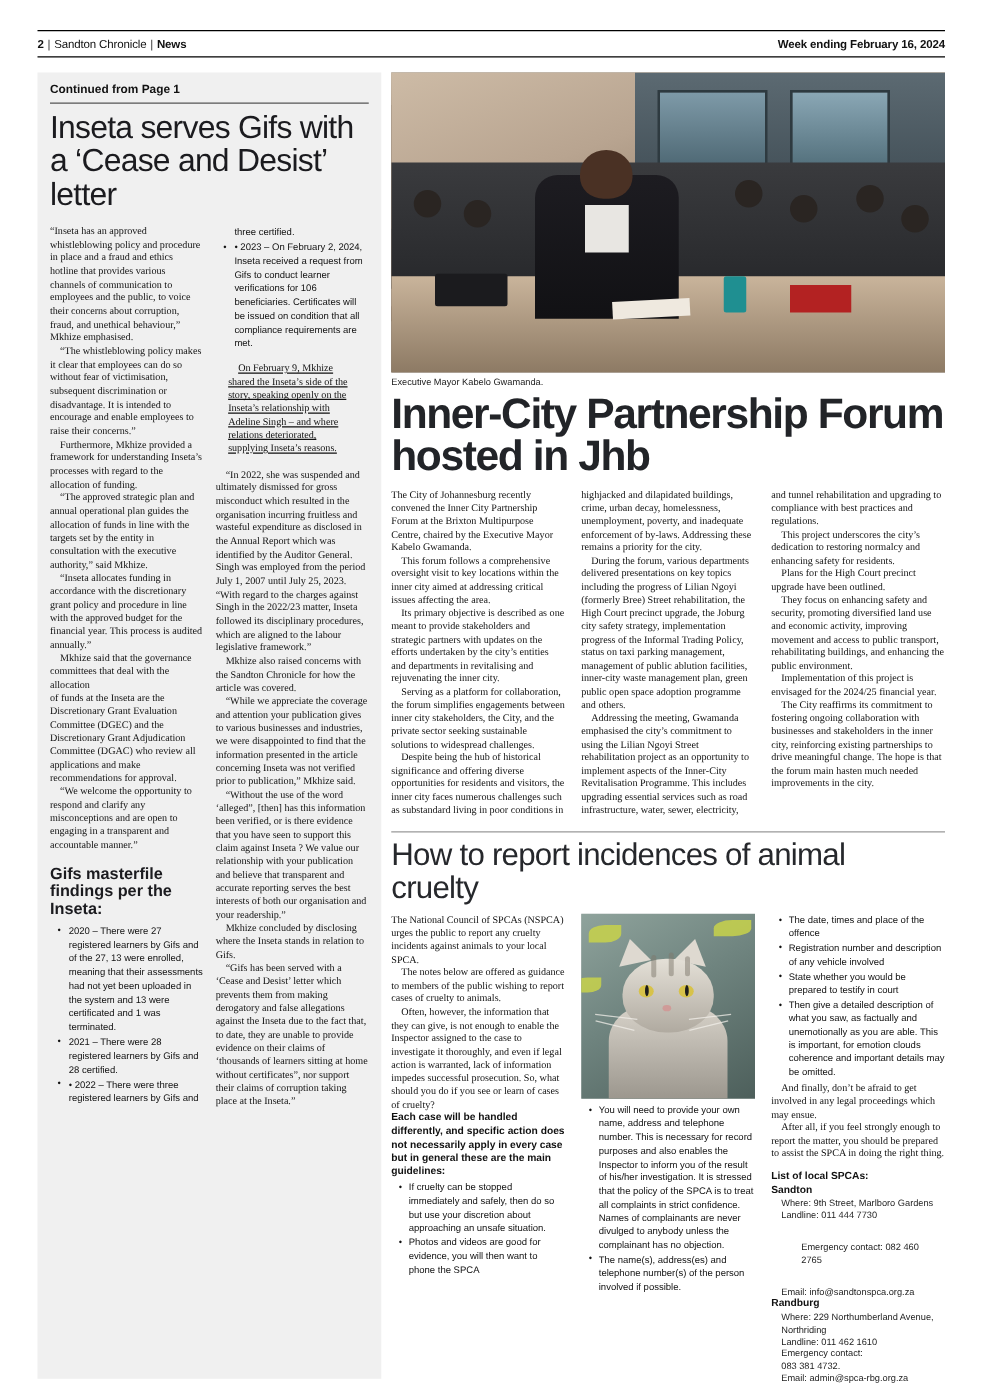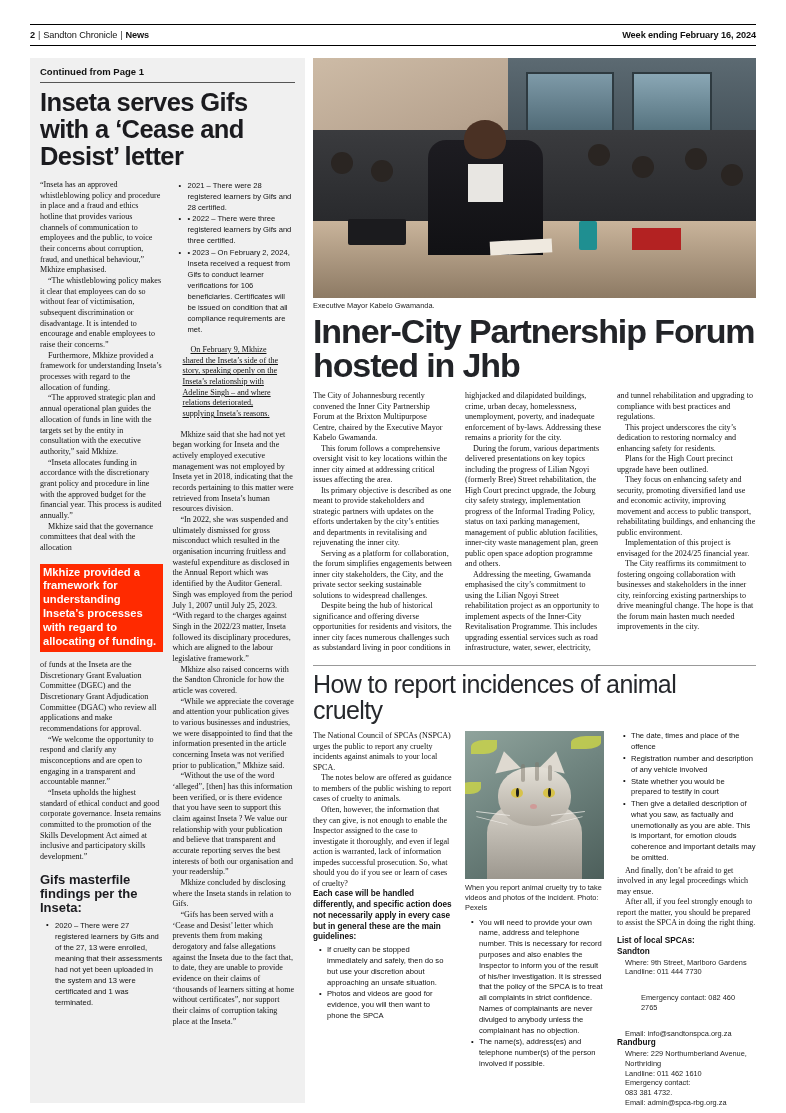--- a/index.html
+++ b/index.html
@@ -57,21 +57,21 @@
   .kicker {
     font-family: "Liberation Sans", sans-serif;
     font-weight: bold;
     font-size: 9.5px;
     border-bottom: 1.2px solid #555;
     padding-bottom: 5px;
     margin-bottom: 6px;
   }
   .headline-main {
     font-family: "Liberation Sans", sans-serif;
-    font-weight: bold;
+    font-weight: normal;
     font-size: 25.5px;
     line-height: 1.06;
     letter-spacing: -0.6px;
     color: #1b1b1f;
     margin-bottom: 10px;
   }
   .twocol {
     column-count: 2;
     column-gap: 10px;
     font-size: 8.1px;
@@ -292,37 +292,34 @@
     <div class="headline-main">Inseta serves Gifs with a ‘Cease and Desist’ letter</div>
 
     <div class="twocol">
       <p class="noindent">“Inseta has an approved whistleblowing policy and procedure in place and a fraud and ethics hotline that provides various channels of communication to employees and the public, to voice their concerns about corruption, fraud, and unethical behaviour,” Mkhize emphasised.</p>
       <p>“The whistleblowing policy makes it clear that employees can do so without fear of victimisation, subsequent discrimination or disadvantage. It is intended to encourage and enable employees to raise their concerns.”</p>
       <p>Furthermore, Mkhize provided a framework for understanding Inseta’s processes with regard to the allocation of funding.</p>
       <p>“The approved strategic plan and annual operational plan guides the allocation of funds in line with the targets set by the entity in consultation with the executive authority,” said Mkhize.</p>
       <p>“Inseta allocates funding in accordance with the discretionary grant policy and procedure in line with the approved budget for the financial year. This process is audited annually.”</p>
       <p>Mkhize said that the governance committees that deal with the allocation</p>
 
-      <span class="pullquote">Mkhize provided a framework for understanding Inseta’s processes with regard to allocating of funding.</span>
 
       <p class="noindent">of funds at the Inseta are the Discretionary Grant Evaluation Committee (DGEC) and the Discretionary Grant Adjudication Committee (DGAC) who review all applications and make recommendations for approval.</p>
       <p>“We welcome the opportunity to respond and clarify any misconceptions and are open to engaging in a transparent and accountable manner.”</p>
-      <p>“Inseta upholds the highest standard of ethical conduct and good corporate governance. Inseta remains committed to the promotion of the Skills Development Act aimed at inclusive and participatory skills development.”</p>
 
       <div class="subhead">Gifs masterfile findings per the Inseta:</div>
       <ul>
         <li>2020 – There were 27 registered learners by Gifs and of the 27, 13 were enrolled, meaning that their assessments had not yet been uploaded in the system and 13 were certificated and 1 was terminated.</li>
         <li>2021 – There were 28 registered learners by Gifs and 28 certified.</li>
       </ul>
     <ul style="margin: 0px; padding-left: 9px; list-style: none;">
           <li style="font-family: &quot;Liberation Sans&quot;, sans-serif; font-size: 7.6px; line-height: 1.45; position: relative; padding-left: 6px; margin-bottom: 1px;"><span>• </span>2022 – There were three registered learners by Gifs and three certified.</li>
           <li style="font-family: &quot;Liberation Sans&quot;, sans-serif; font-size: 7.6px; line-height: 1.45; position: relative; padding-left: 6px; margin-bottom: 1px;"><span>• </span>2023 – On February 2, 2024, Inseta received a request from Gifs to conduct learner verifications for 106 beneficiaries. Certificates will be issued on condition that all compliance requirements are met.</li>
         </ul>
         <p style="margin: 10px; text-indent: 8px; text-decoration: underline;">On February 9, Mkhize shared the Inseta’s side of the story, speaking openly on the Inseta’s relationship with Adeline Singh – and where relations deteriorated, supplying Inseta’s reasons.</p>
-        <p style="margin: 0px; text-indent: 8px;">Mkhize said that she had not yet began working  for Inseta and the actively employed executive management was not employed by Inseta yet in 2018, indicating that the records pertaining to this matter were retrieved from Inseta’s human resources division.</p>
         <p style="margin: 0px; text-indent: 8px;">“In 2022, she was suspended and ultimately dismissed for gross misconduct which resulted in the organisation incurring fruitless and wasteful expenditure as disclosed in the Annual Report which was identified by the Auditor General. Singh was employed from the period July 1, 2007 until July 25, 2023. “With regard to the charges against Singh in the 2022/23 matter, Inseta followed its disciplinary procedures, which are aligned to the labour legislative framework.”</p>
         <p style="margin: 0px; text-indent: 8px;">Mkhize also raised concerns with the Sandton Chronicle for how the article was covered.</p>
         <p style="margin: 0px; text-indent: 8px;">“While we appreciate the coverage and attention your publication gives to various businesses and industries, we were disappointed to find that the information presented in the article concerning Inseta was not verified prior to publication,” Mkhize said.</p>
         <p style="margin: 0px; text-indent: 8px;">“Without the use of the word ‘alleged”, [then] has this information been verified, or is there evidence that you have seen to support this claim against Inseta ? We value our relationship with your publication and believe that transparent and accurate reporting serves the best interests of both our organisation and your readership.”</p>
         <p style="margin: 0px; text-indent: 8px;">Mkhize concluded by disclosing where the Inseta stands in relation to Gifs.</p>
         <p style="margin: 0px; text-indent: 8px;">“Gifs has been served with a ‘Cease and Desist’ letter which prevents them from making derogatory and false allegations against the Inseta due to the fact that, to date, they are unable to provide evidence on their claims of ‘thousands of learners sitting at home without certificates”, nor support their claims of corruption taking place at the Inseta.”</p>
       </div>
   </div>
 
   <div class="right-col">
@@ -404,21 +401,20 @@
           <div class="eye eyeL"></div>
           <div class="eye eyeR"></div>
           <div class="pupil pupilL"></div>
           <div class="pupil pupilR"></div>
           <div class="nose"></div>
           <div class="whisker" style="left:8%;top:55%;width:34px;transform:rotate(7deg);"></div>
           <div class="whisker" style="left:8%;top:60%;width:32px;transform:rotate(14deg);"></div>
           <div class="whisker" style="left:62%;top:55%;width:34px;transform:rotate(-7deg);"></div>
           <div class="whisker" style="left:62%;top:60%;width:32px;transform:rotate(-14deg);"></div>
         </div>
-        <div class="caption2">When you report animal cruelty try to take videos and photos of the incident. Photo: Pexels</div>
         <ul class="sans-list">
           <li>You will need to provide your own name, address and telephone number. This is necessary for record purposes and also enables the Inspector to inform you of the result of his/her investigation. It is stressed that the policy of the SPCA is to treat all complaints in strict confidence. Names of complainants are never divulged to anybody unless the complainant has no objection.</li>
           <li>The name(s), address(es) and telephone number(s) of the person involved if possible.</li>
         </ul>
       </div>
 
       <div class="spca-c3">
         <ul class="sans-list" style="margin-top:0">
           <li>The date, times and place of the offence</li>
           <li>Registration number and description of any vehicle involved</li>

